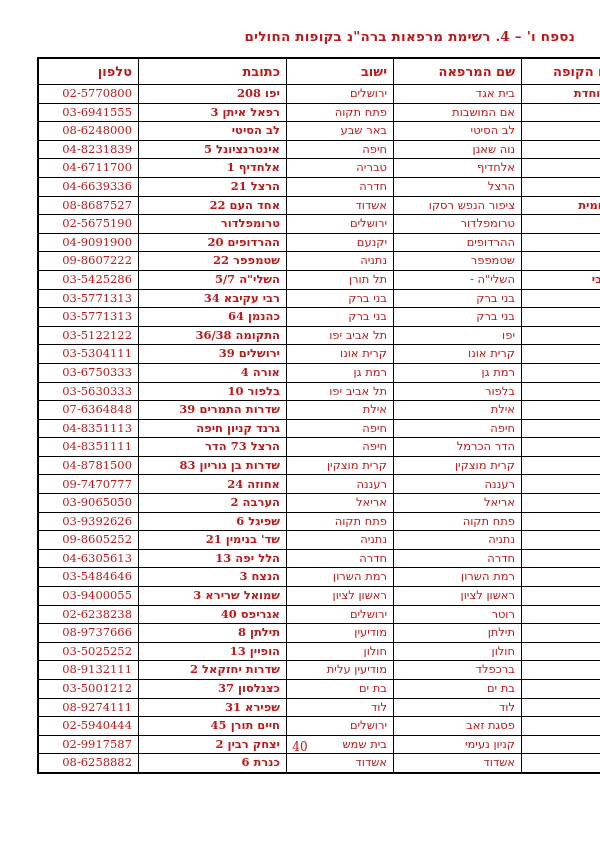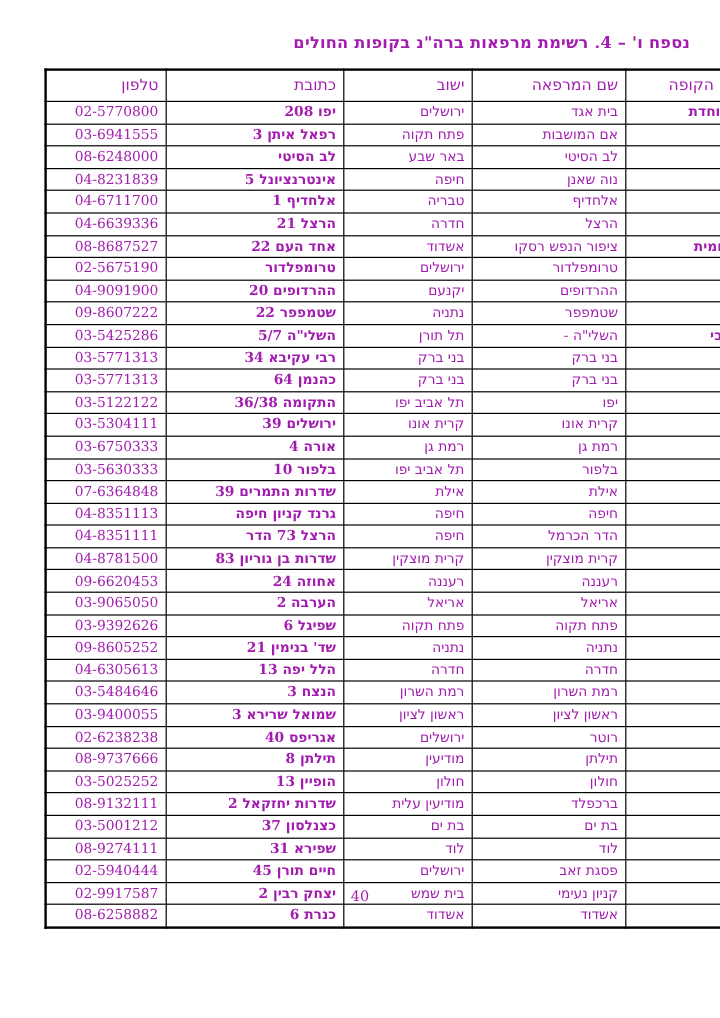--- a/index.html
+++ b/index.html
@@ -7,21 +7,21 @@
     padding: 0;
     background: #ffffff;
   }
   .page {
     position: relative;
     width: 600px;
     height: 848px;
     background: #ffffff;
     overflow: hidden;
     font-family: "DejaVu Serif", "DejaVu Sans", serif;
-    color: #a21caf;
+    color: #b91c1c;
   }
   .page-title {
     position: absolute;
     top: 28px;
     right: 25px;
     direction: rtl;
     font-size: 13.5px;
     font-weight: 700;
     letter-spacing: 0.2px;
     white-space: nowrap;
@@ -39,21 +39,21 @@
   table.clinics th,
   table.clinics td {
     border: 1px solid #000000;
     overflow: hidden;
     white-space: nowrap;
     vertical-align: middle;
   }
   table.clinics th {
     height: 25px;
     font-size: 13px;
-    font-weight: 400;
+    font-weight: 700;
     text-align: right;
     padding: 0 6px 0 3px;
   }
   table.clinics td {
     height: 17.6px;
     font-size: 11.5px;
     text-align: right;
     padding: 0 6px 0 3px;
     line-height: 1;
   }
@@ -241,21 +241,21 @@
           <td class="col-clinic">קרית מוצקין</td>
           <td class="col-city">קרית מוצקין</td>
           <td class="col-address">שדרות בן גוריון 83</td>
           <td class="col-phone"><span class="phone">04-8781500</span></td>
         </tr>
         <tr>
           <td class="col-fund"></td>
           <td class="col-clinic">רעננה</td>
           <td class="col-city">רעננה</td>
           <td class="col-address">אחוזה 24</td>
-          <td class="col-phone"><span class="phone">09-6620453</span></td>
+          <td class="col-phone"><span class="phone">09-7470777</span></td>
         </tr>
         <tr>
           <td class="col-fund"></td>
           <td class="col-clinic">אריאל</td>
           <td class="col-city">אריאל</td>
           <td class="col-address">הערבה 2</td>
           <td class="col-phone"><span class="phone">03-9065050</span></td>
         </tr>
         <tr>
           <td class="col-fund"></td>

